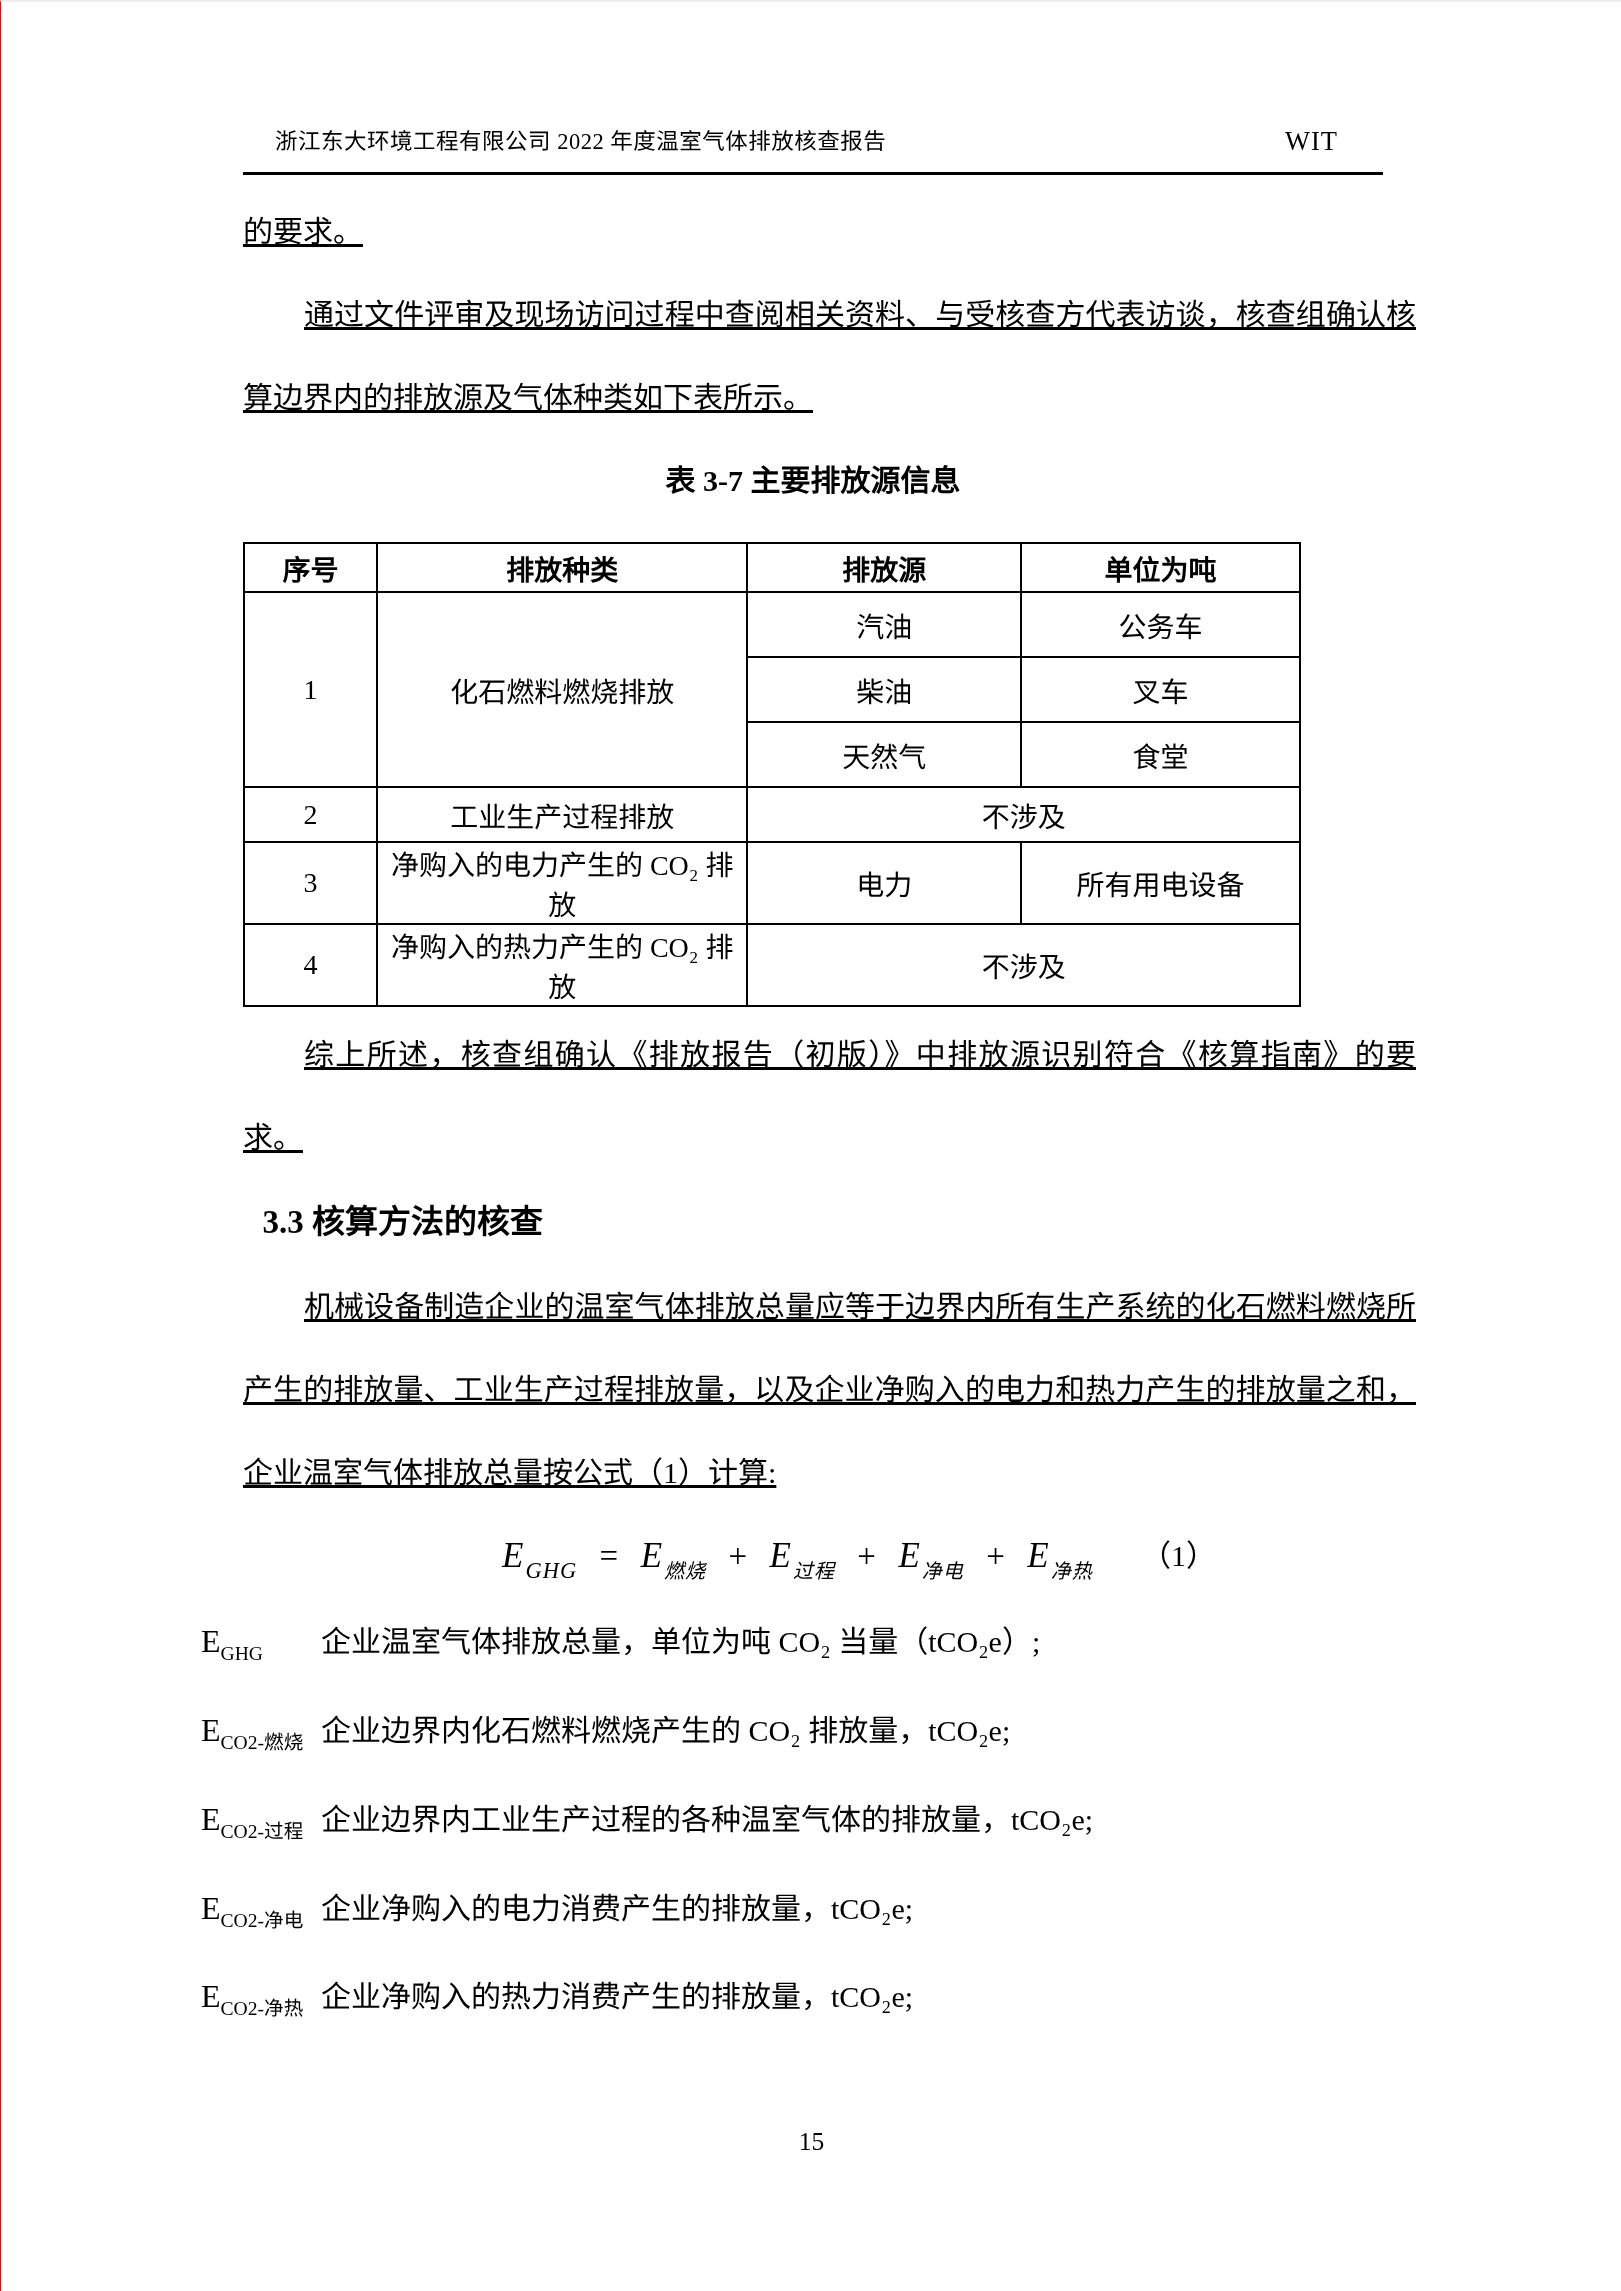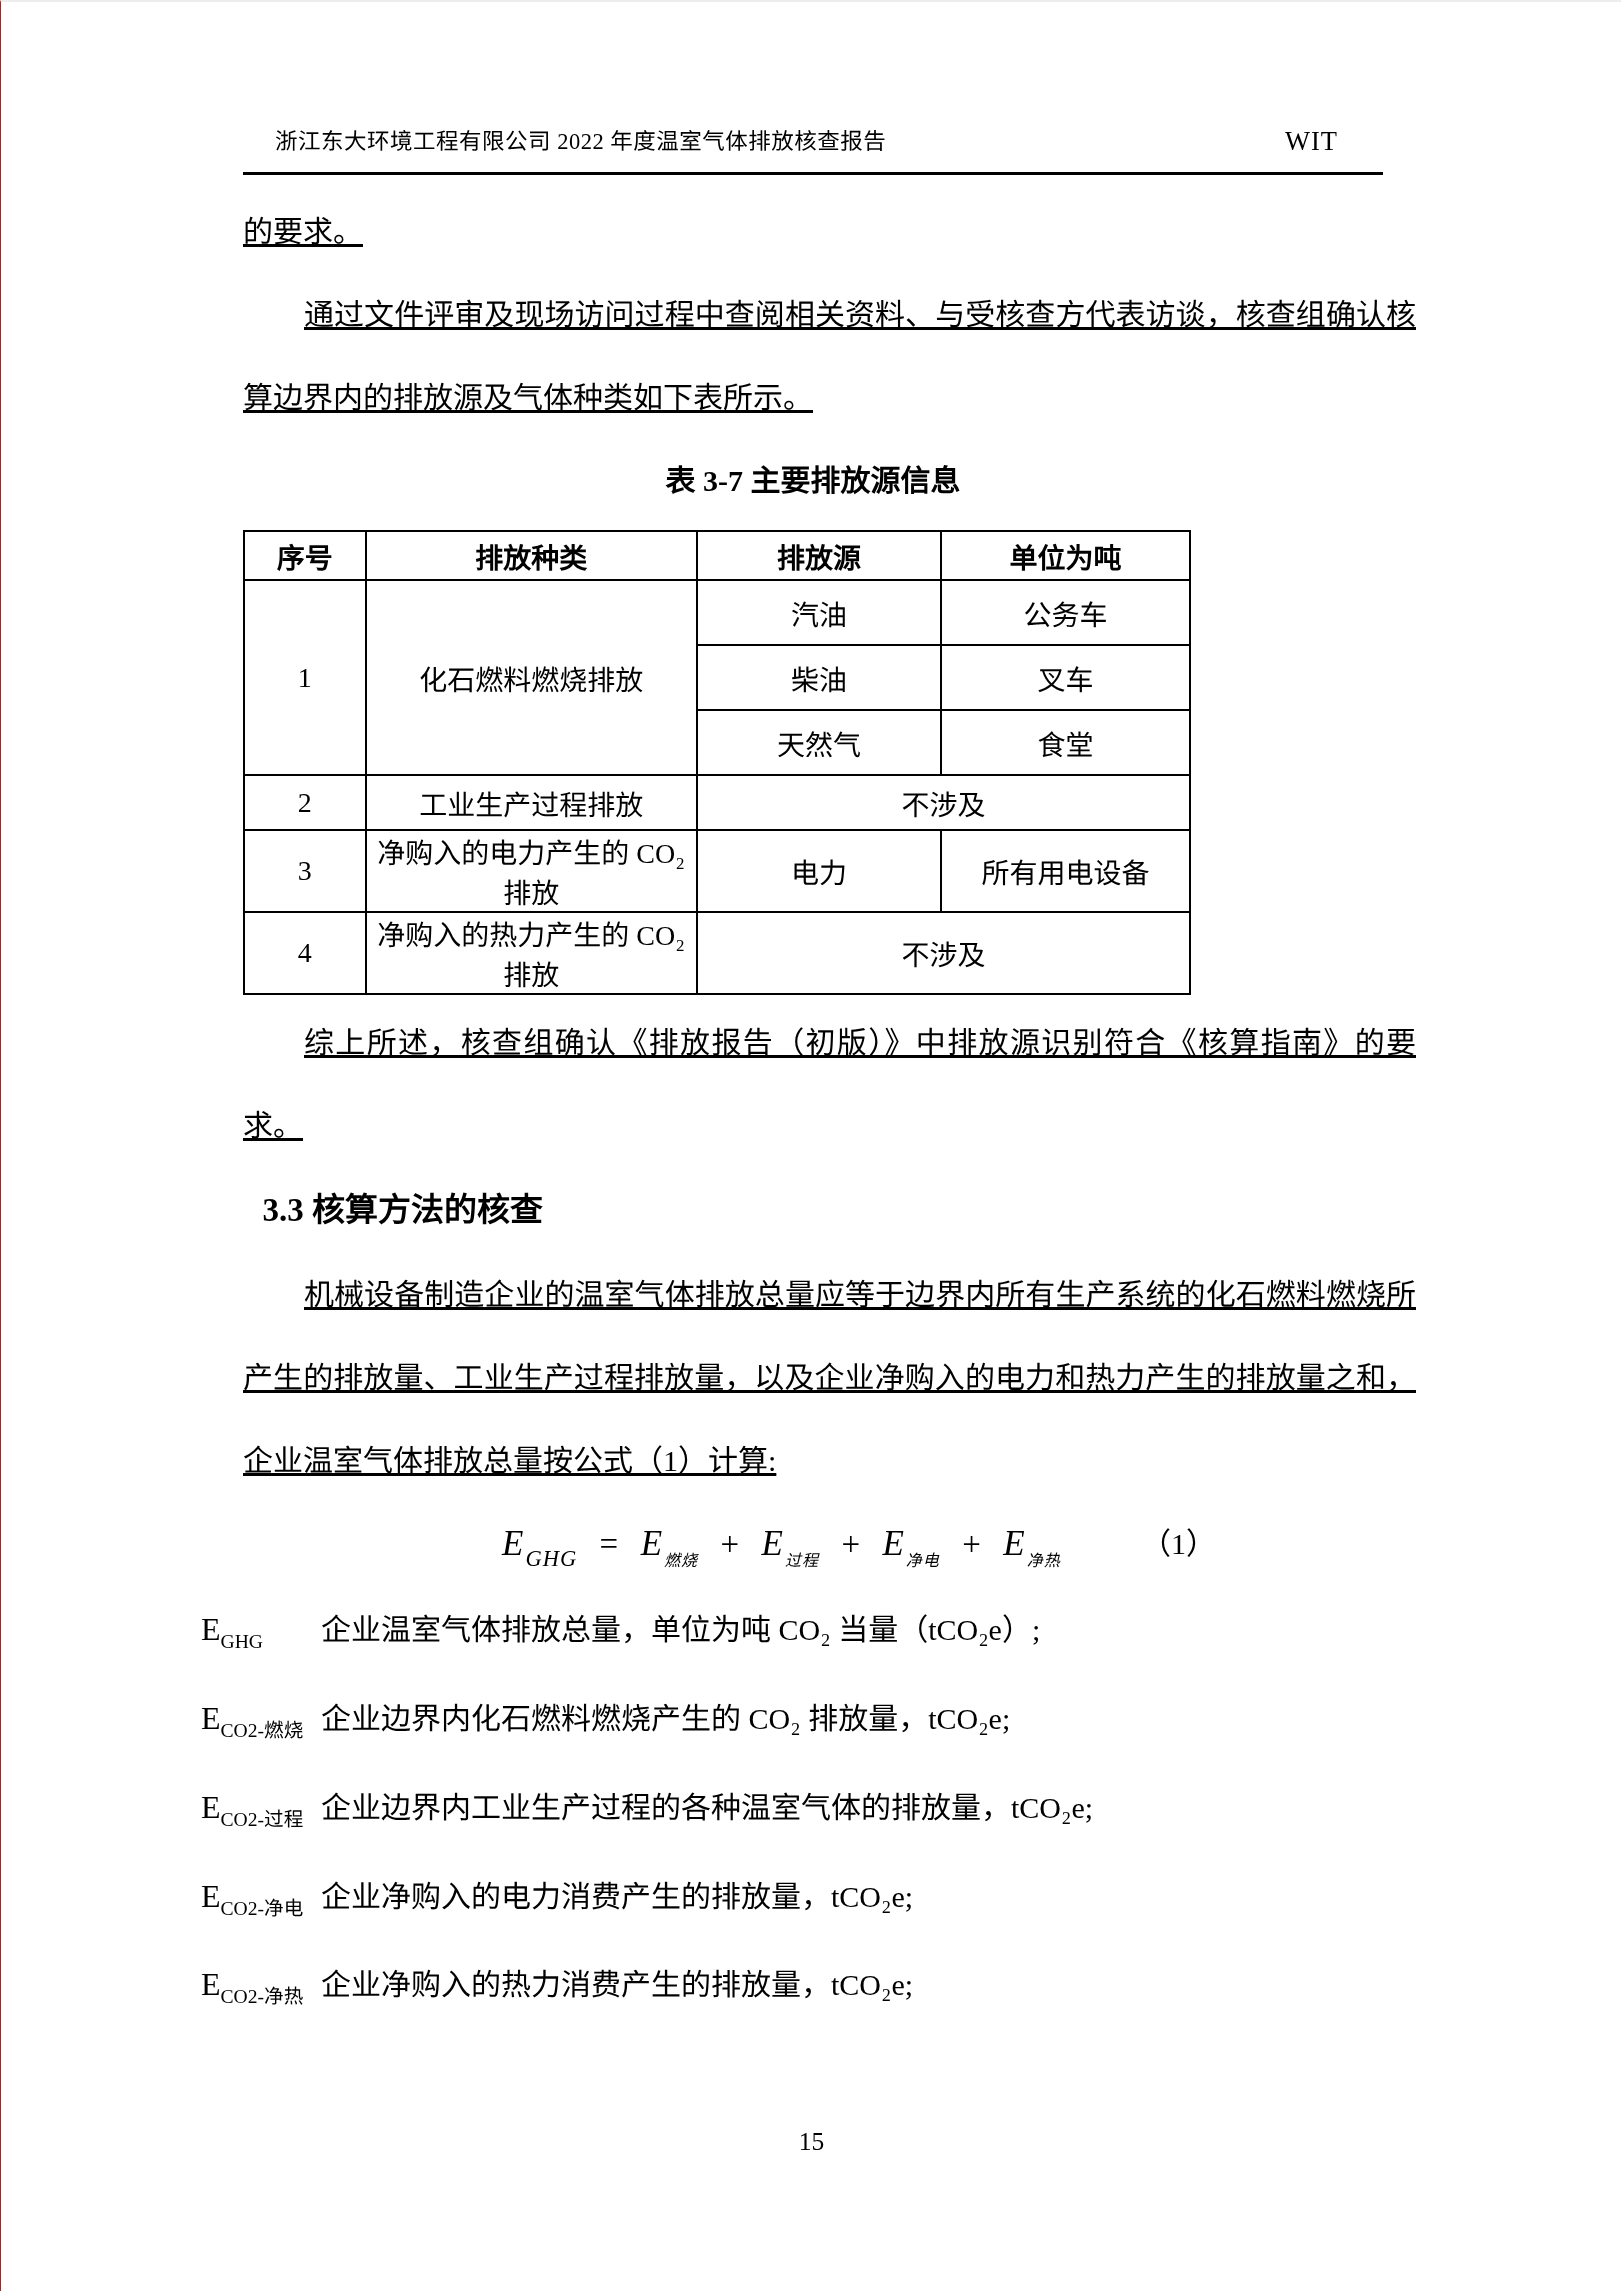--- a/index.html
+++ b/index.html
@@ -16,33 +16,33 @@
   .header-rule{width:1140px;height:0;border-top:3.9px solid #000;margin-top:15.7px;}
 
   .body-line,.body-para,.where-line{font-size:30px;line-height:83px;margin:0;text-align:justify;text-decoration:underline;}
   .body-line{margin-top:15.7px;}
   .body-para{text-indent:61px;}
   .h322{font-size:30px;font-weight:bold;line-height:83px;margin:0;text-indent:61px;}
   .h33{font-size:33px;font-weight:bold;line-height:86px;margin:0;text-indent:19.6px;}
   .where-line{text-indent:61px;}
 
   .table-caption{font-size:30px;font-weight:bold;line-height:83px;text-align:center;width:1140px;}
-  table.emission-table{border-collapse:collapse;width:948px;margin-top:8px;border:2.9px solid #000;}
+  table.emission-table{border-collapse:collapse;width:1058px;margin-top:20px;border:2.9px solid #000;}
   .emission-table th,.emission-table td{
     border:2px solid #000;text-align:center;vertical-align:middle;
     font-size:28px;padding:0 5.9px;
   }
   .emission-table th{font-weight:bold;height:47px;border-bottom:2.9px solid #000;}
   tr.r-fuel td{height:63px;}
   tr.r-major td{height:53px;border-top:2.9px solid #000;}
 
   .formula-line{position:relative;height:83px;line-height:83px;padding-left:259px;font-size:35px;white-space:nowrap;}
   .f-base{font-style:italic;}
   .f-sub{font-size:22.5px;font-style:italic;vertical-align:-10.8px;margin-left:2px;letter-spacing:1px;}
-  .f-sub.cjk{font-size:16px;}
+  .f-sub.cjk{font-size:20px;}
   .f-op{margin:0 13.7px;font-size:33px;}
   .formula-number{position:absolute;left:898px;top:0;font-size:30px;}
 
   .definitions{margin-left:-42px;margin-top:5.9px;}
   .definition-row{font-size:30px;line-height:76px;white-space:nowrap;}
   .def-term{display:inline-block;min-width:120px;}
   .def-base{font-size:32px;}
   .def-sub{font-size:19.6px;vertical-align:-7.8px;}
 
   .page-number{position:absolute;bottom:135px;left:0;width:1621px;text-align:center;font-size:25.5px;}

